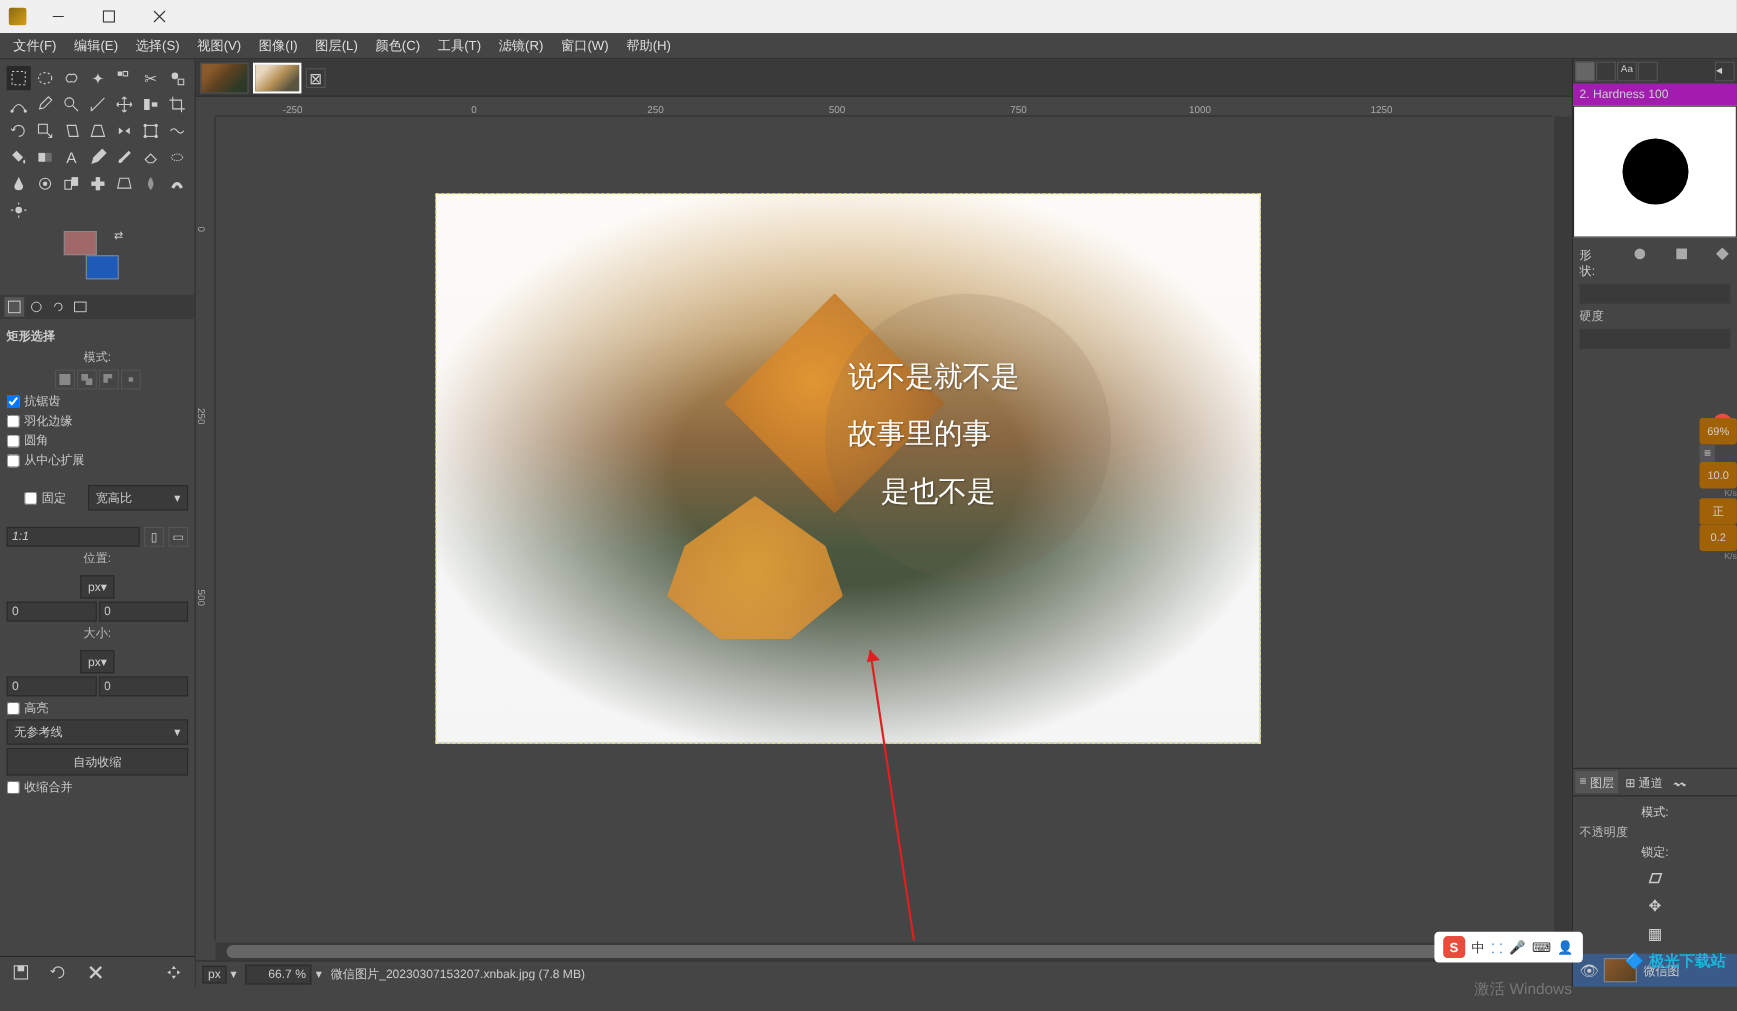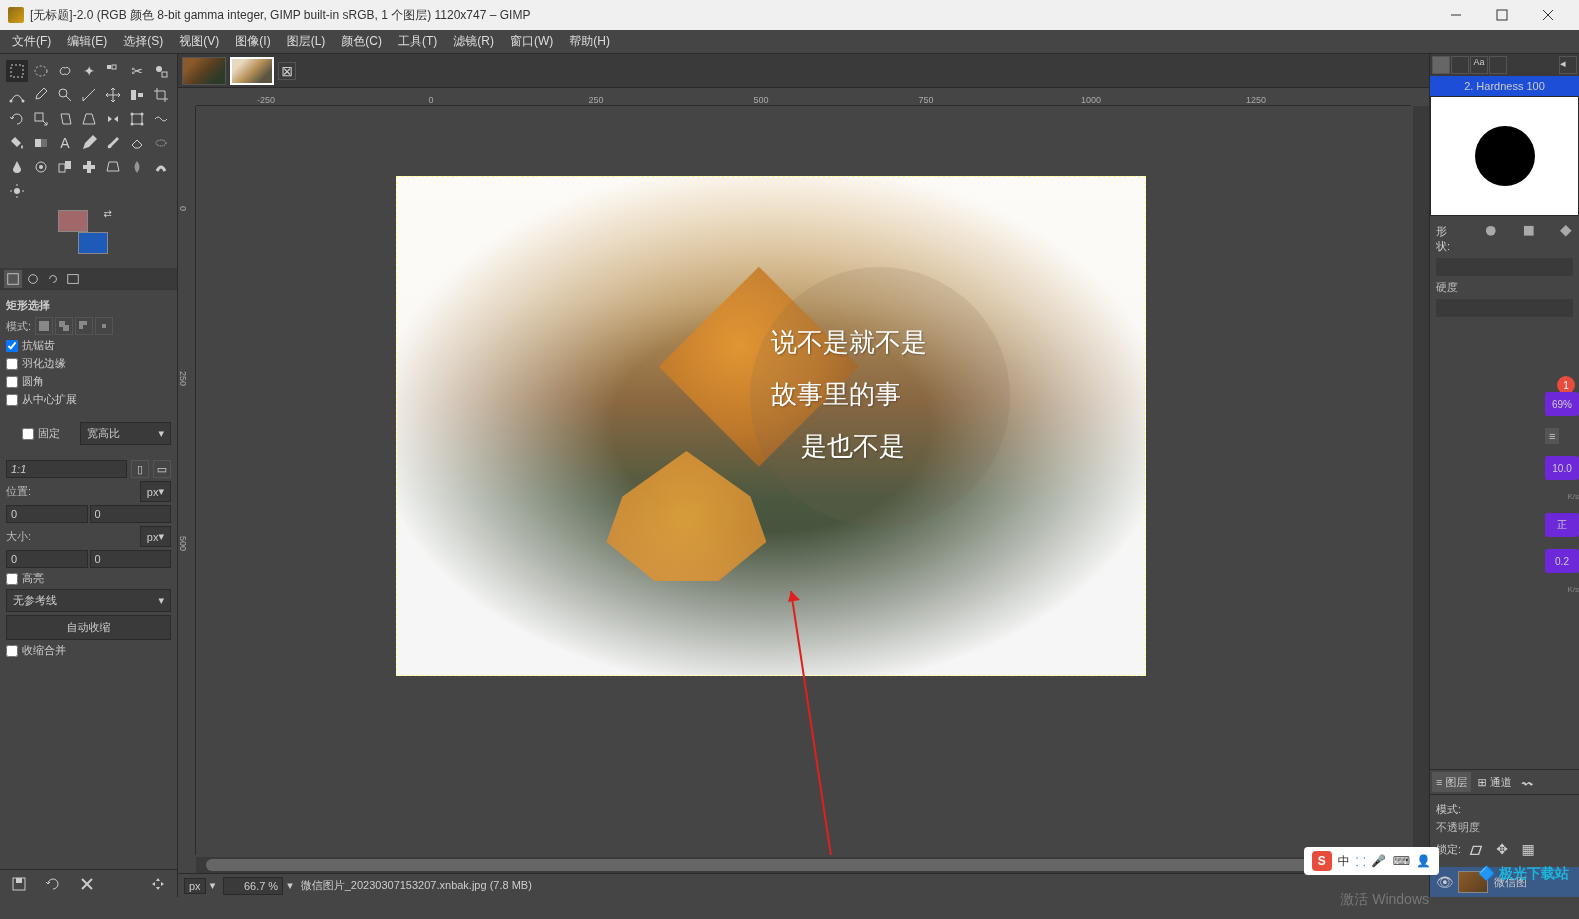--- a/index.html
+++ b/index.html
@@ -36,21 +36,21 @@
 .color-bg { position: absolute; bottom: 0; right: 6px; width: 30px; height: 22px; background: #1e5bb8; border: 1px solid #888; }
 .color-swap { position: absolute; top: -2px; right: 2px; font-size: 10px; cursor: pointer; }
 
 
 .icon-tabs { display: flex; gap: 2px; padding: 2px 4px; background: #3a3a3a; }
 .icon-tab { width: 18px; height: 18px; display: flex; align-items: center; justify-content: center; cursor: pointer; }
 .icon-tab.active { background: #555; }
 
 .tool-options { padding: 4px 6px; font-size: 11px; }
 .tool-title { font-weight: bold; margin: 4px 0; }
-.opt-row { display: flex; align-items: center; margin: 3px 0; gap: 4px; }
+.opt-row { display: flex; align-items: center; margin: 3px 0; gap: 4px; flex-direction: column; }
 .opt-label { color: #bbb; }
 .opt-icons { display: flex; gap: 2px; }
 .opt-icon { width: 18px; height: 18px; border: 1px solid #555; display: flex; align-items: center; justify-content: center; cursor: pointer; }
 .checkbox-row { display: flex; align-items: center; gap: 4px; margin: 3px 0; cursor: pointer; }
 .checkbox-row input { width: 12px; height: 12px; }
 .select-row { display: flex; align-items: center; margin: 3px 0; gap: 4px; }
 .select-row select, .select-row input { background: #3a3a3a; border: 1px solid #2a2a2a; color: #ccc; font-size: 11px; padding: 2px 4px; }
 .dropdown-btn { background: #3a3a3a; border: 1px solid #2a2a2a; color: #ccc; padding: 3px 6px; display: flex; align-items: center; justify-content: space-between; cursor: pointer; }
 .num-input-row { display: flex; gap: 2px; margin: 2px 0; }
 .num-input { background: #3a3a3a; border: 1px solid #2a2a2a; color: #ccc; padding: 2px 4px; width: 100%; font-size: 11px; }
@@ -86,50 +86,49 @@
 .statusbar { height: 24px; background: #454545; border-top: 1px solid #2a2a2a; display: flex; align-items: center; padding: 0 6px; gap: 8px; font-size: 11px; }
 .status-item { display: flex; align-items: center; gap: 4px; }
 .status-sel { background: #3a3a3a; border: 1px solid #2a2a2a; padding: 1px 4px; }
 
 
 .bottom-icons { height: 28px; background: #454545; border-top: 1px solid #2a2a2a; display: flex; align-items: center; padding: 0 8px; gap: 12px; }
 
 
 .right-tabs { display: flex; gap: 1px; padding: 2px; background: #3a3a3a; }
 .right-tab-icon { width: 18px; height: 18px; border: 1px solid #555; cursor: pointer; }
-.brush-label { padding: 4px 6px; background: #1d4ed8; font-size: 11px; text-align: center; }
+.brush-label { padding: 4px 6px; background: #a21caf; font-size: 11px; }
 .brush-preview { height: 120px; background: #fff; display: flex; align-items: center; justify-content: center; border: 1px solid #2a2a2a; }
 .brush-preview-circle { width: 60px; height: 60px; background: #000; border-radius: 50%; }
 .right-section { padding: 4px 6px; font-size: 11px; }
 .shape-row { display: flex; align-items: flex-start; gap: 24px; margin: 4px 0; }
 .shape-icon { width: 14px; height: 14px; display: inline-block; }
 
 .layers-tabs { display: flex; gap: 2px; padding: 2px; border-top: 1px solid #2a2a2a; border-bottom: 1px solid #2a2a2a; }
 .layers-tab { padding: 2px 4px; font-size: 11px; cursor: pointer; display: flex; align-items: center; gap: 3px; }
 .layers-tab.active { background: #555; }
 .layer-row { display: flex; align-items: center; gap: 6px; padding: 4px 6px; background: #3a5a88; cursor: pointer; }
 .layer-eye { width: 16px; font-size: 14px; }
 .layer-thumb { width: 30px; height: 22px; background: linear-gradient(135deg, #8b5a2b, #5a4020); border: 1px solid #888; }
 
 
 .activation { position: absolute; right: 150px; bottom: 10px; color: #777; font-size: 14px; }
 .ime-bar { position: absolute; right: 140px; bottom: 44px; background: #fff; color: #333; display: flex; gap: 6px; padding: 4px 8px; border-radius: 4px; font-size: 12px; align-items: center; }
 .ime-icon { width: 20px; height: 20px; border-radius: 4px; }
 .right-float { position: absolute; right: 0; top: 380px; width: 34px; }
-.right-float-item { height: 24px; background: #6d28d9; margin: 12px 0; border-radius: 3px; display: flex; align-items: center; justify-content: center; font-size: 10px; color: #ccc; }
+.right-float-item { height: 24px; background: #a16207; margin: 0 0; border-radius: 3px; display: flex; align-items: center; justify-content: center; font-size: 10px; color: #ccc; }
 .badge-red { position: absolute; right: 4px; top: 376px; width: 18px; height: 18px; background: #e74c3c; border-radius: 50%; color: #fff; font-size: 10px; display: flex; align-items: center; justify-content: center; }
 
 .watermark-logo { position: absolute; right: 10px; bottom: 36px; font-size: 14px; color: #1eb3d8; font-weight: bold; font-family: Liberation Serif, serif; }
 </style>
 </head>
 <body>
 
 <div class="titlebar">
   <div class="titlebar-icon"></div>
-  <div class="titlebar-text">[无标题]-2.0 (RGB 颜色 8-bit gamma integer, GIMP built-in sRGB, 1 个图层) 1120x747 – GIMP</div>
   <div class="titlebar-btns">
     <div class="titlebar-btn">
         <svg viewBox="0 0 12 12">
           <line x1="1" y1="6" x2="11" y2="6" stroke="currentColor"></line>
         </svg>
       </div>
     <div class="titlebar-btn">
         <svg viewBox="0 0 12 12">
           <rect x="1" y="1" width="10" height="10" fill="none" stroke="currentColor"></rect>
         </svg>

